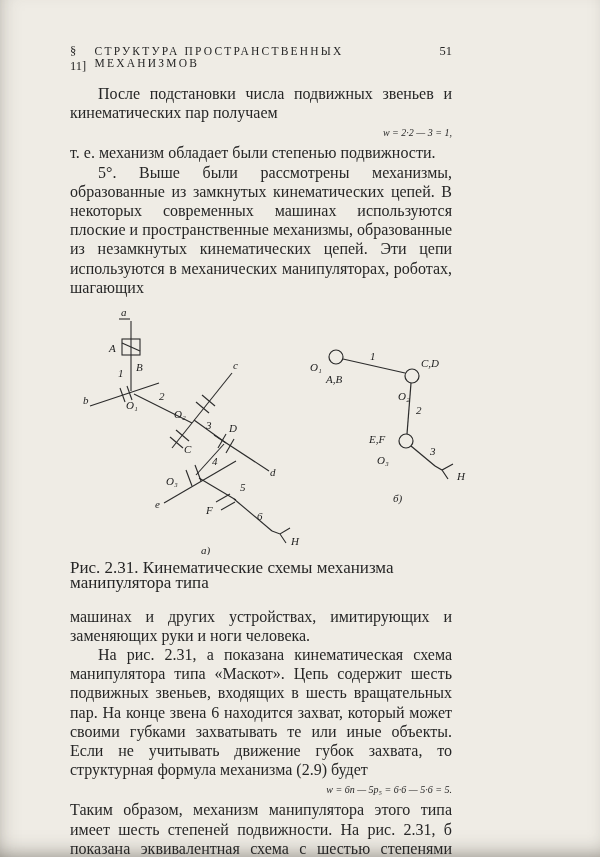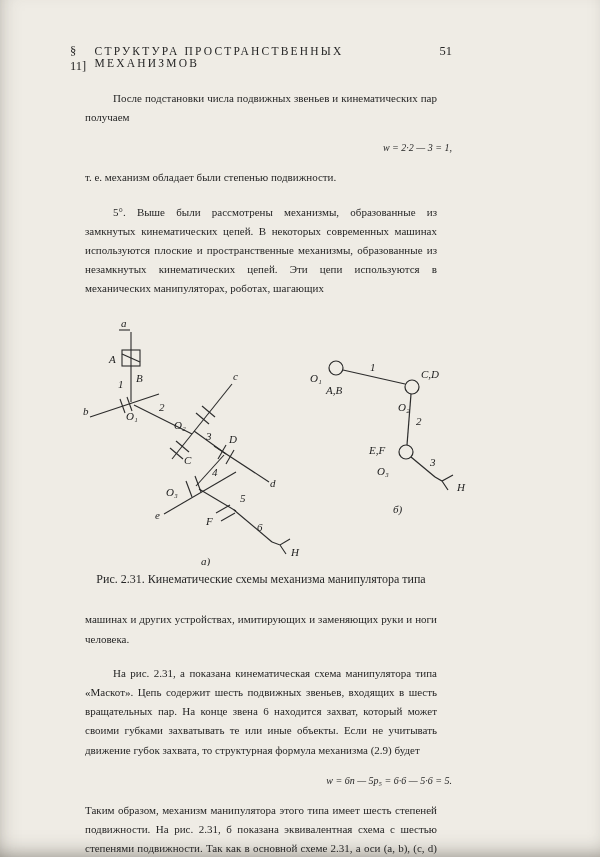--- a/index.html
+++ b/index.html
@@ -19,40 +19,40 @@
   .header{
     display:flex;justify-content:space-between;align-items:baseline;
     font-size:12.5px;
     margin-bottom:10px;
   }
   .header .title{
     letter-spacing:2.2px;
     font-size:11.5px;
   }
   p{
-    margin:15px;
-    font-size:11px;
+    margin:0;
+    font-size:16px;
     line-height:19.2px;
     text-align:justify;
   }
   p.indent{text-indent:28px;}
   .formula{
     font-style:italic;
     text-align:right;
     font-size:10px;
     margin:5px 0 5px 0;
   }
   .figure-wrap{
     margin:6px 0 0 -6px;
   }
   .caption{
-    text-align:center;
-    font-size:12px;
+    text-align:left;
+    font-size:17px;
     line-height:14.8px;
-    margin:2px 0 24px 0;
+    margin:2px 0 16px 0;
   }
   svg text{
     font-family:"Liberation Serif","DejaVu Serif",serif;
     font-style:italic;
     font-size:11px;
     fill:#222;
     stroke:none;
   }
 </style>
 </head>

